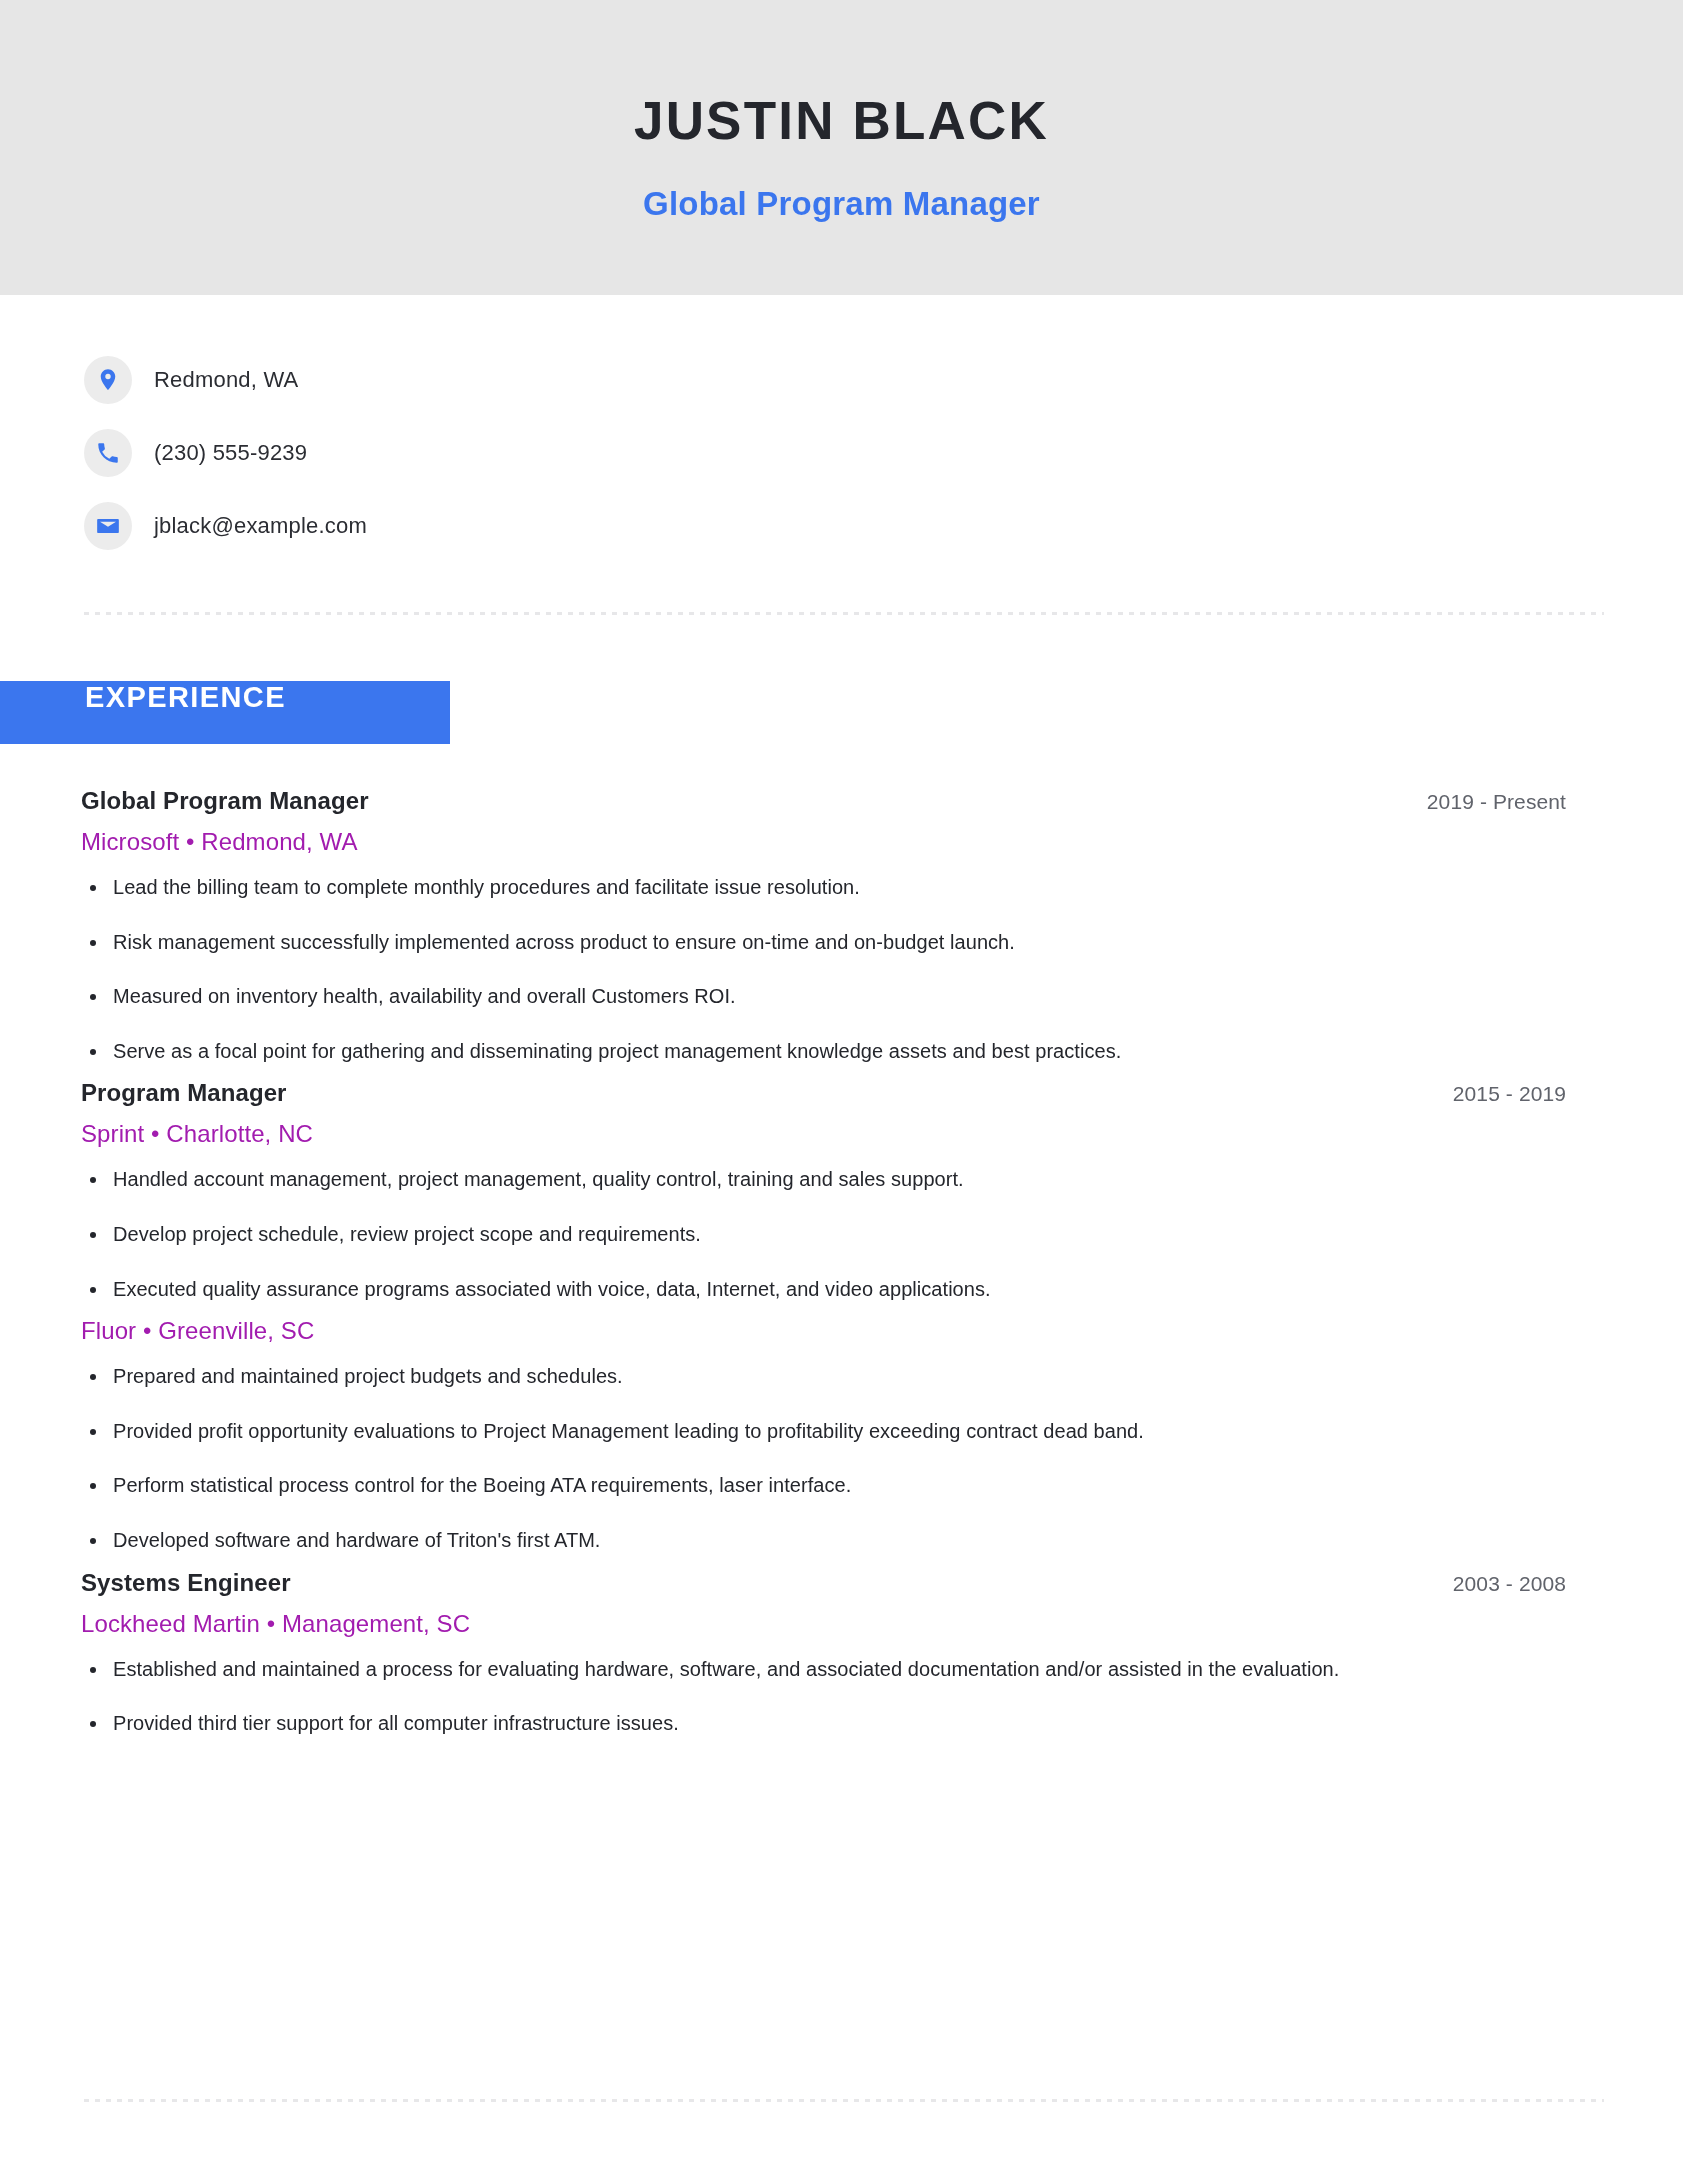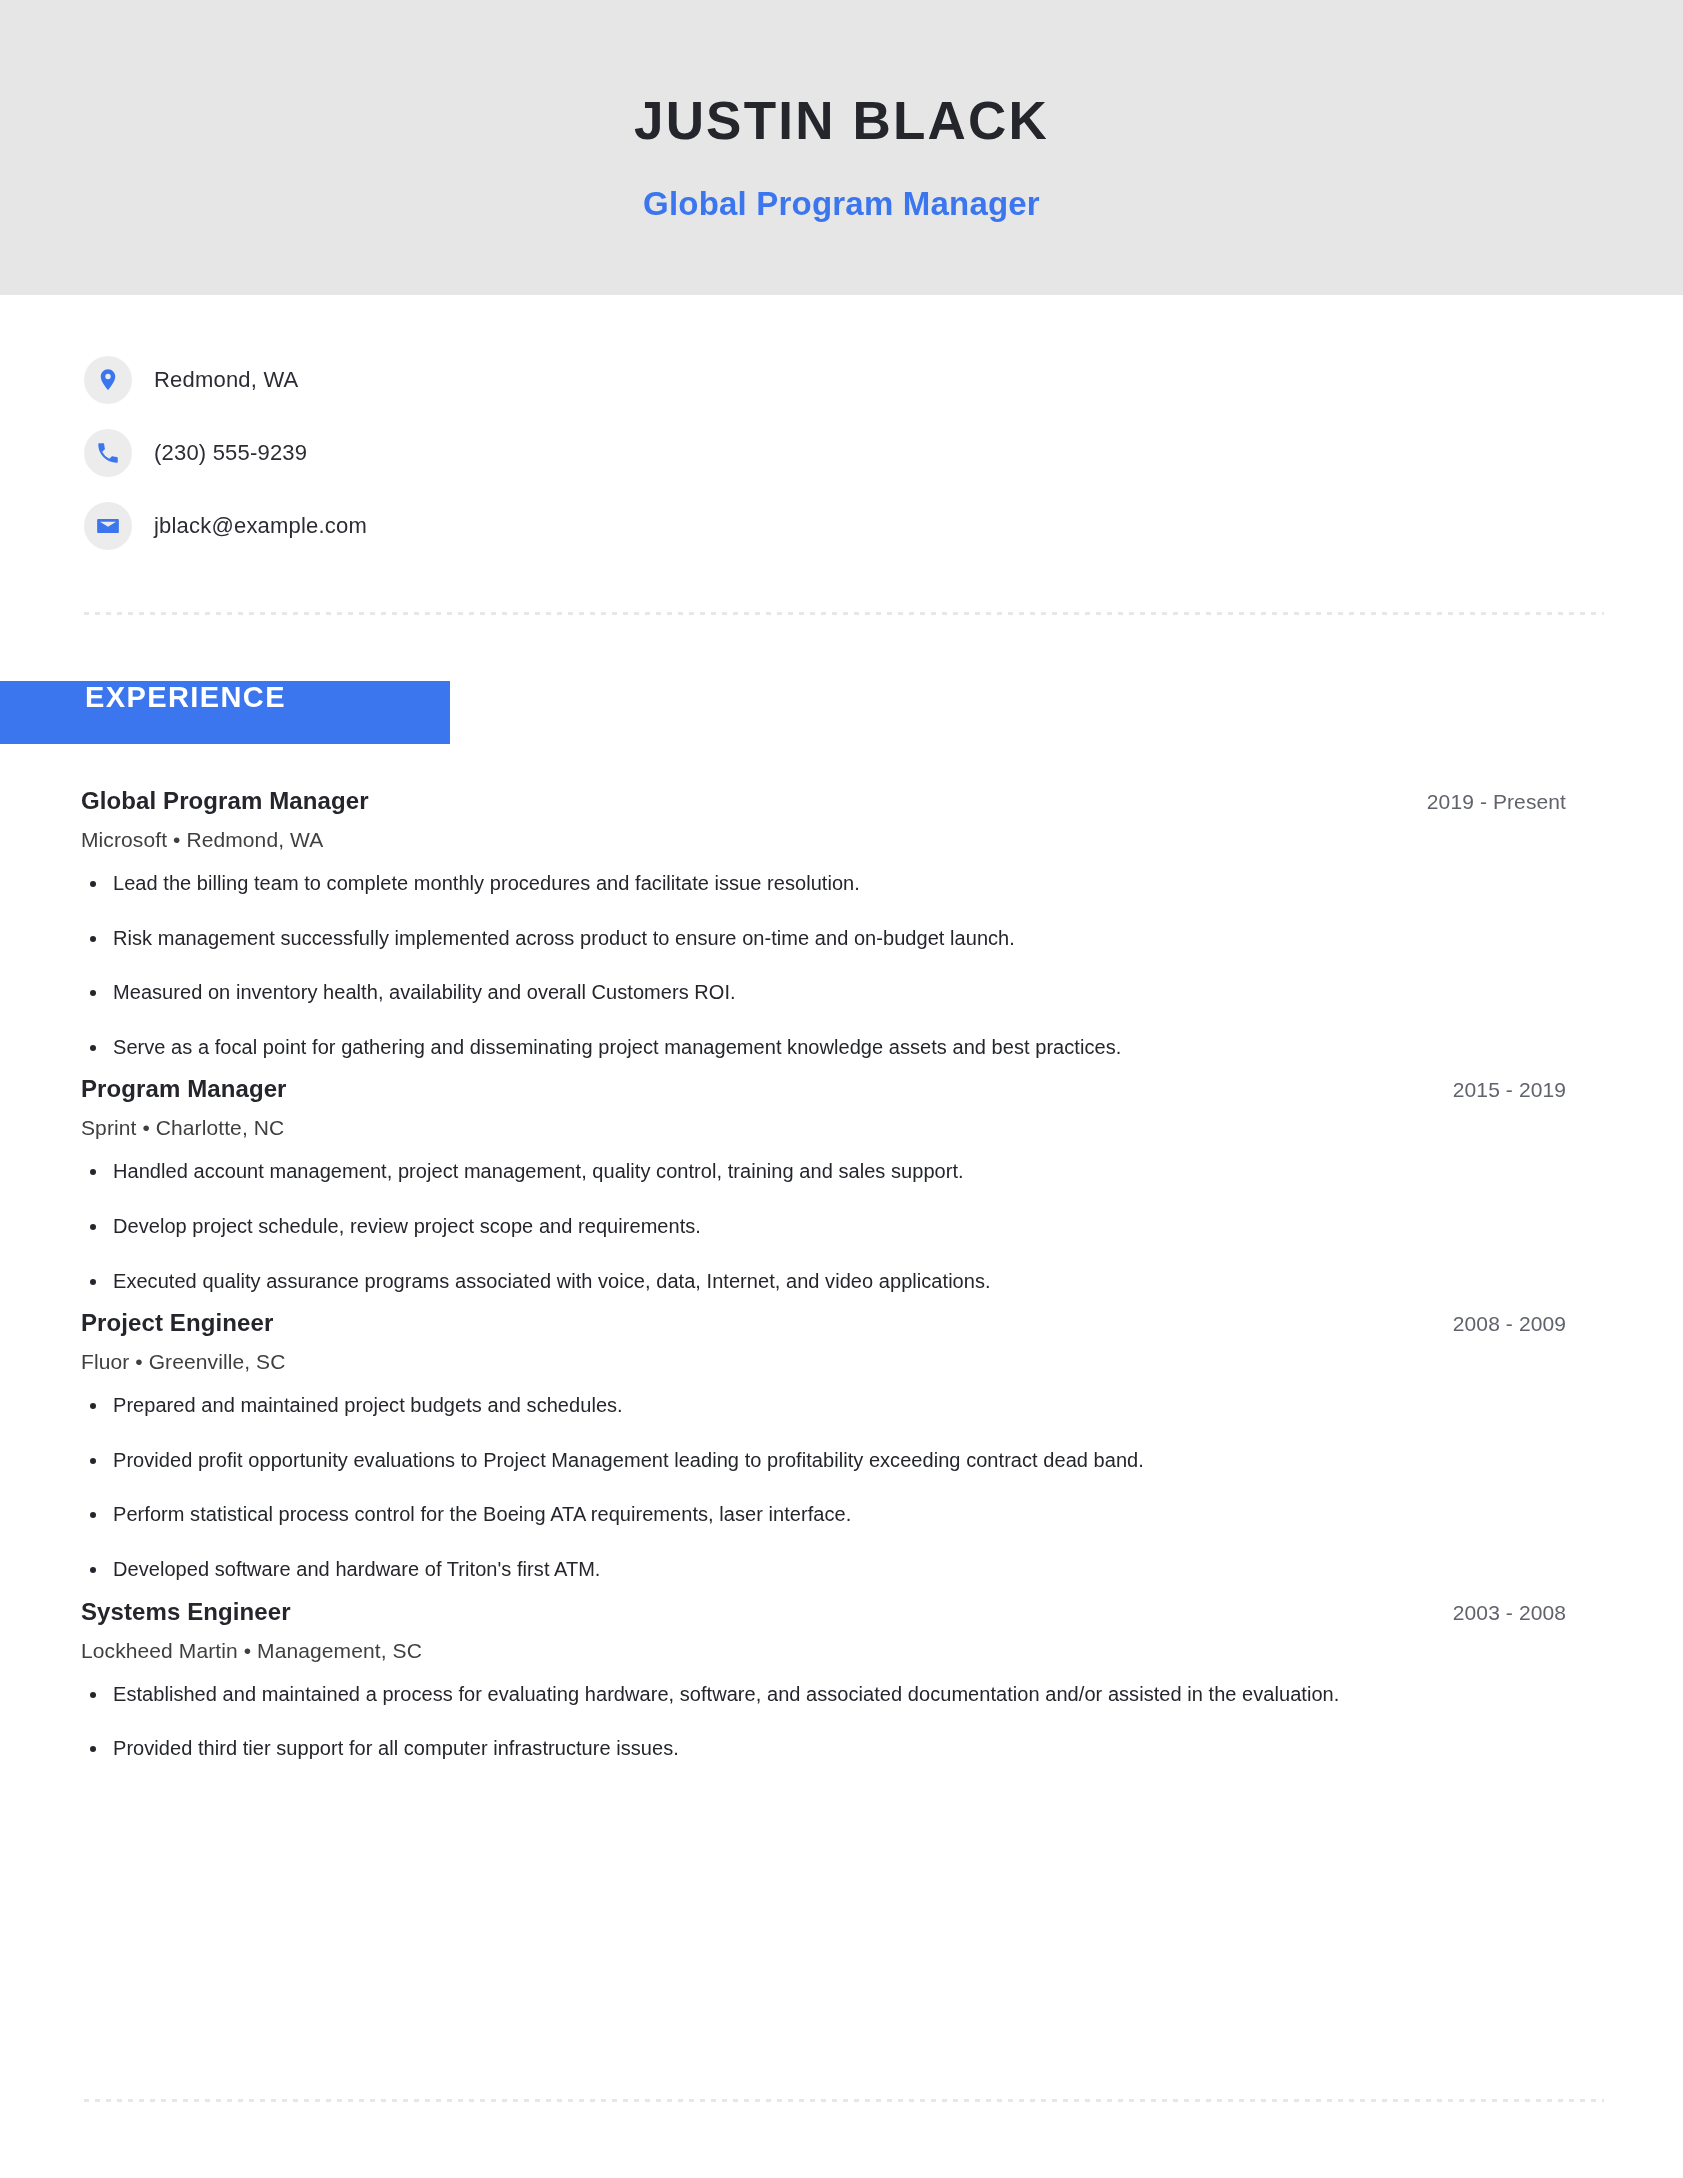--- a/index.html
+++ b/index.html
@@ -134,22 +134,22 @@
     letter-spacing: 0.1px;
   }
   .job-dates {
     font-size: 21px;
     color: #60636b;
     white-space: nowrap;
     letter-spacing: 0.1px;
   }
   .job-meta {
     margin-top: 13px;
-    font-size: 21px;
-    color: #404040;
+    font-size: 24px;
+    color: #a21caf;
     letter-spacing: 0.1px;
   }
   .bullet-list {
     list-style: none;
     margin: 18px 0 0 0;
     padding: 0;
   }
   .bullet-item {
     position: relative;
     padding-left: 32px;
@@ -242,24 +242,20 @@
       </div>
       <div class="job-meta">Sprint  •  Charlotte, NC</div>
       <ul class="bullet-list">
         <li class="bullet-item">Handled account management, project management, quality control, training and sales support.</li>
         <li class="bullet-item">Develop project schedule, review project scope and requirements.</li>
         <li class="bullet-item">Executed quality assurance programs associated with voice, data, Internet, and video applications.</li>
       </ul>
     </div>
 
     <div class="job-entry">
-      <div class="job-head">
-        <span class="job-title">Project Engineer</span>
-        <span class="job-dates">2008 - 2009</span>
-      </div>
       <div class="job-meta">Fluor  •  Greenville, SC</div>
       <ul class="bullet-list">
         <li class="bullet-item">Prepared and maintained project budgets and schedules.</li>
         <li class="bullet-item">Provided profit opportunity evaluations to Project Management leading to profitability exceeding contract dead band.</li>
         <li class="bullet-item">Perform statistical process control for the Boeing ATA requirements, laser interface.</li>
         <li class="bullet-item">Developed software and hardware of Triton's first ATM.</li>
       </ul>
     </div>
 
     <div class="job-entry">

